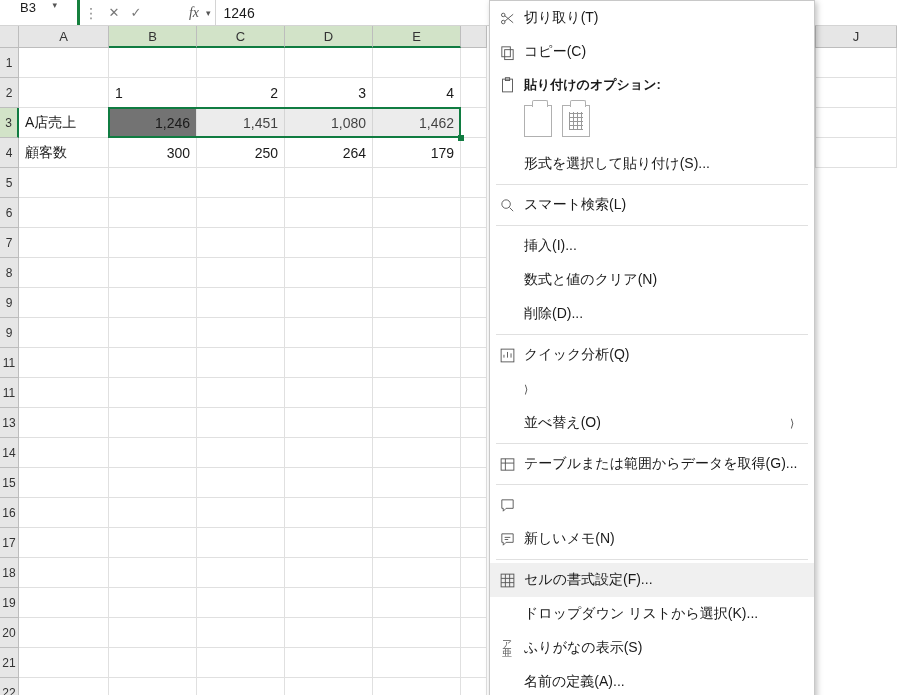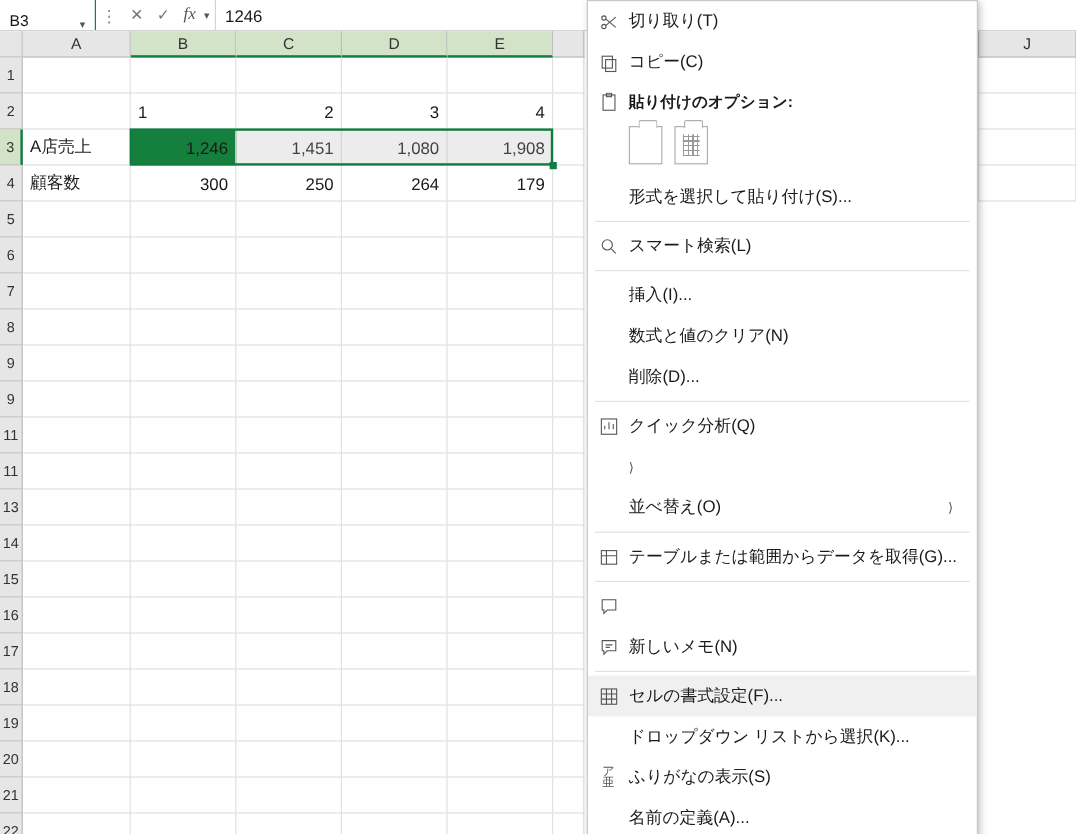--- a/index.html
+++ b/index.html
@@ -1,25 +1,25 @@
 <!DOCTYPE html>
 <html><head>
 <meta charset="utf-8">
 <style>
   * { box-sizing: border-box; margin: 0; padding: 0; font-family: "Yu Gothic UI", "Meiryo", sans-serif; }
   body { background: #fff; width: 897px; height: 695px; overflow: hidden; position: relative; font-size: 13px; color: #1a1a1a; }
 
   
   .formula-bar { display: flex; align-items: center; height: 26px; border-bottom: 1px solid #d4d4d4; background: #fff; }
-  .name-box { width: 80px; display: flex; align-items: flex-end; justify-content: space-between; padding: 0 8px; border-right: 1px solid #15803d; height: 100%; }
+  .name-box { width: 80px; display: flex; align-items: flex-start; justify-content: space-between; padding: 0 20px; border-right: 3px solid #15803d; height: 100%; }
   .name-box span:first-child { font-size: 13px; }
   .dd-arrow { font-size: 9px; color: #555; }
   .fb-btns { display: flex; align-items: center; gap: 2px; padding: 0 4px; border-right: 1px solid #d4d4d4; height: 100%; }
   .fb-btn { width: 20px; height: 20px; display: flex; align-items: center; justify-content: center; color: #777; cursor: pointer; }
-  .fb-btn.fx { font-style: italic; font-family: "Times New Roman", serif; color: #555; font-size: 14px; }
+  .fb-btn.fx { font-style: italic; font-family: "Times New Roman", serif; color: #555; font-size: 14px; margin-left: 36px; }
   .formula-input { flex: 1; padding: 0 8px; font-size: 14px; }
 
   
   .grid { position: relative; }
   .row { display: flex; height: 30px; }
   .row.header { height: 22px; }
   .corner { width: 19px; height: 22px; background: #e6e6e6; border-right: 1px solid #bdbdbd; border-bottom: 1px solid #bdbdbd; }
   .col-head { background: #e6e6e6; border-right: 1px solid #bdbdbd; border-bottom: 1px solid #bdbdbd; display: flex; align-items: center; justify-content: center; font-size: 13px; color: #333; }
   .col-head.sel { background: #d2e3c8; border-bottom: 2px solid #107c41; }
   .row-head { width: 19px; background: #e6e6e6; border-right: 1px solid #bdbdbd; border-bottom: 1px solid #bdbdbd; display: flex; align-items: center; justify-content: center; font-size: 12px; color: #333; }
@@ -101,24 +101,24 @@
     <div class="cell col-A"></div>
     <div class="cell col-B txt">1</div>
     <div class="cell col-C num">2</div>
     <div class="cell col-D num">3</div>
     <div class="cell col-E num">4</div>
     <div class="cell col-F"></div>
   </div>
   <div class="row">
     <div class="row-head sel">3</div>
     <div class="cell col-A txt">A店売上</div>
-    <div class="cell col-B num" style="background:#15803d">1,246</div>
+    <div class="cell col-B num" style="background:#737373">1,246</div>
     <div class="cell col-C num">1,451</div>
     <div class="cell col-D num">1,080</div>
-    <div class="cell col-E num">1,908</div>
+    <div class="cell col-E num">1,462</div>
     <div class="cell col-F"></div>
   </div>
   <div class="row">
     <div class="row-head">4</div>
     <div class="cell col-A txt">顧客数</div>
     <div class="cell col-B num">300</div>
     <div class="cell col-C num">250</div>
     <div class="cell col-D num">264</div>
     <div class="cell col-E num">179</div>
     <div class="cell col-F"></div>

